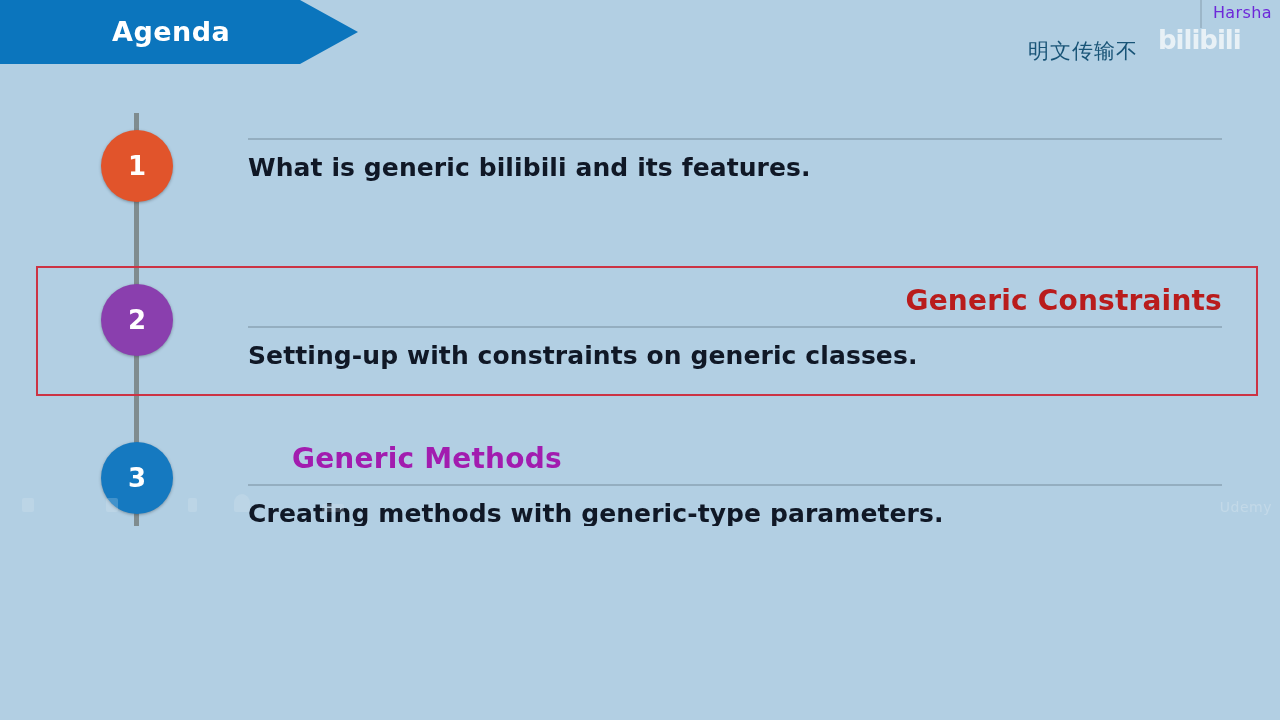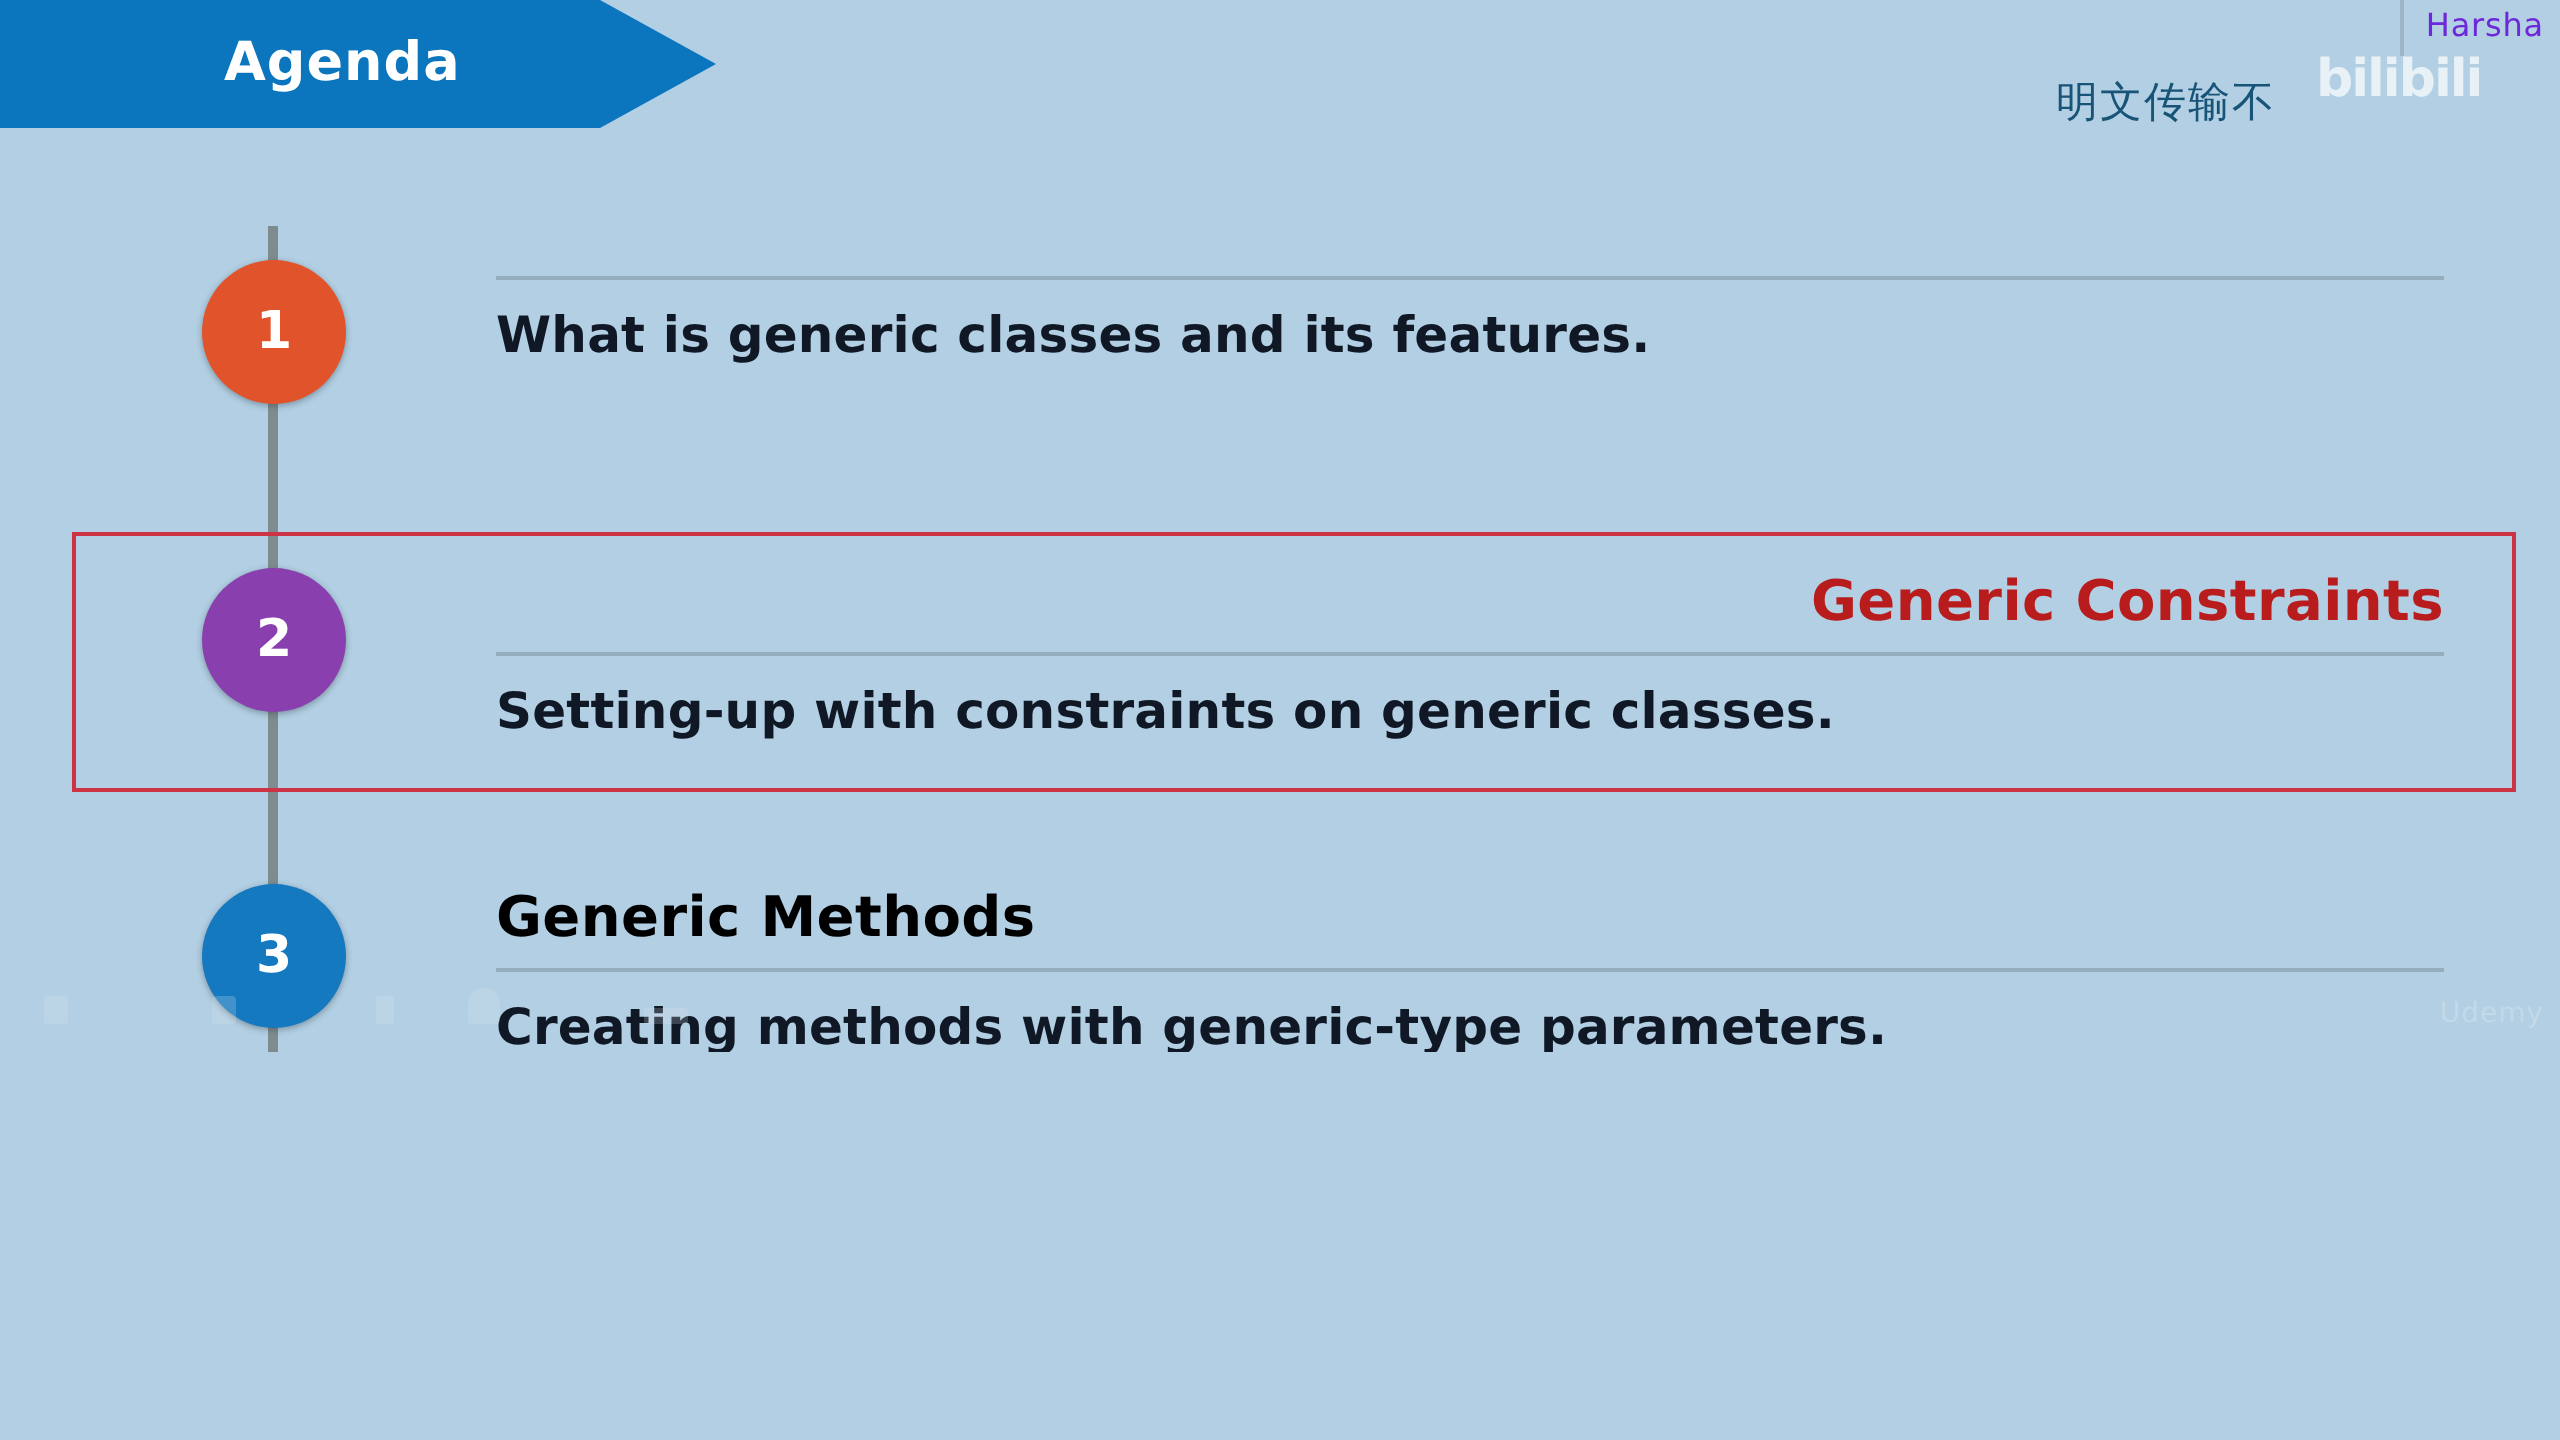--- a/index.html
+++ b/index.html
@@ -220,37 +220,37 @@
   <div class="corner-user">Harsha</div>
   <div class="cn-watermark">明文传输不</div>
   <div class="bili-watermark">bilibili</div>
 
   <div class="spine"></div>
 
   <div class="row row-1">
     <div class="bullet" id="bullet-1" style="background: rgb(225, 84, 43);">1</div>
     <div class="row-text">
       <div class="row-rule"></div>
-      <div class="row-desc">What is generic classes and its features.</div>
+      <div class="row-desc">What is generic bilibili and its features.</div>
     </div>
   </div>
 
   <div class="row row-2">
     <div class="bullet" id="bullet-2" style="background: rgb(138, 63, 174);">2</div>
     <div class="row-text">
       <div class="row-title" id="title-2" style="color: #b91c1c; text-align: right;">Generic Constraints</div>
       <div class="row-rule"></div>
       <div class="row-desc">Setting-up with constraints on generic classes.</div>
     </div>
   </div>
 
   <div class="row row-3">
     <div class="bullet" id="bullet-3" style="background: rgb(21, 121, 192);">3</div>
     <div class="row-text">
-      <div class="row-title" id="title-3" style="color: #000000;">Generic Methods</div>
+      <div class="row-title" id="title-3" style="color: #a21caf; margin-left: 44px;">Generic Methods</div>
       <div class="row-rule"></div>
       <div class="row-desc">Creating methods with generic-type parameters.</div>
     </div>
   </div>
 
   <div class="highlight-box" id="highlight-box" style="border-color: rgb(204, 51, 68);"></div>
 
   <div class="ghost-controls">
     <div class="ghost-dot g1"></div>
     <div class="ghost-dot g2"></div>

